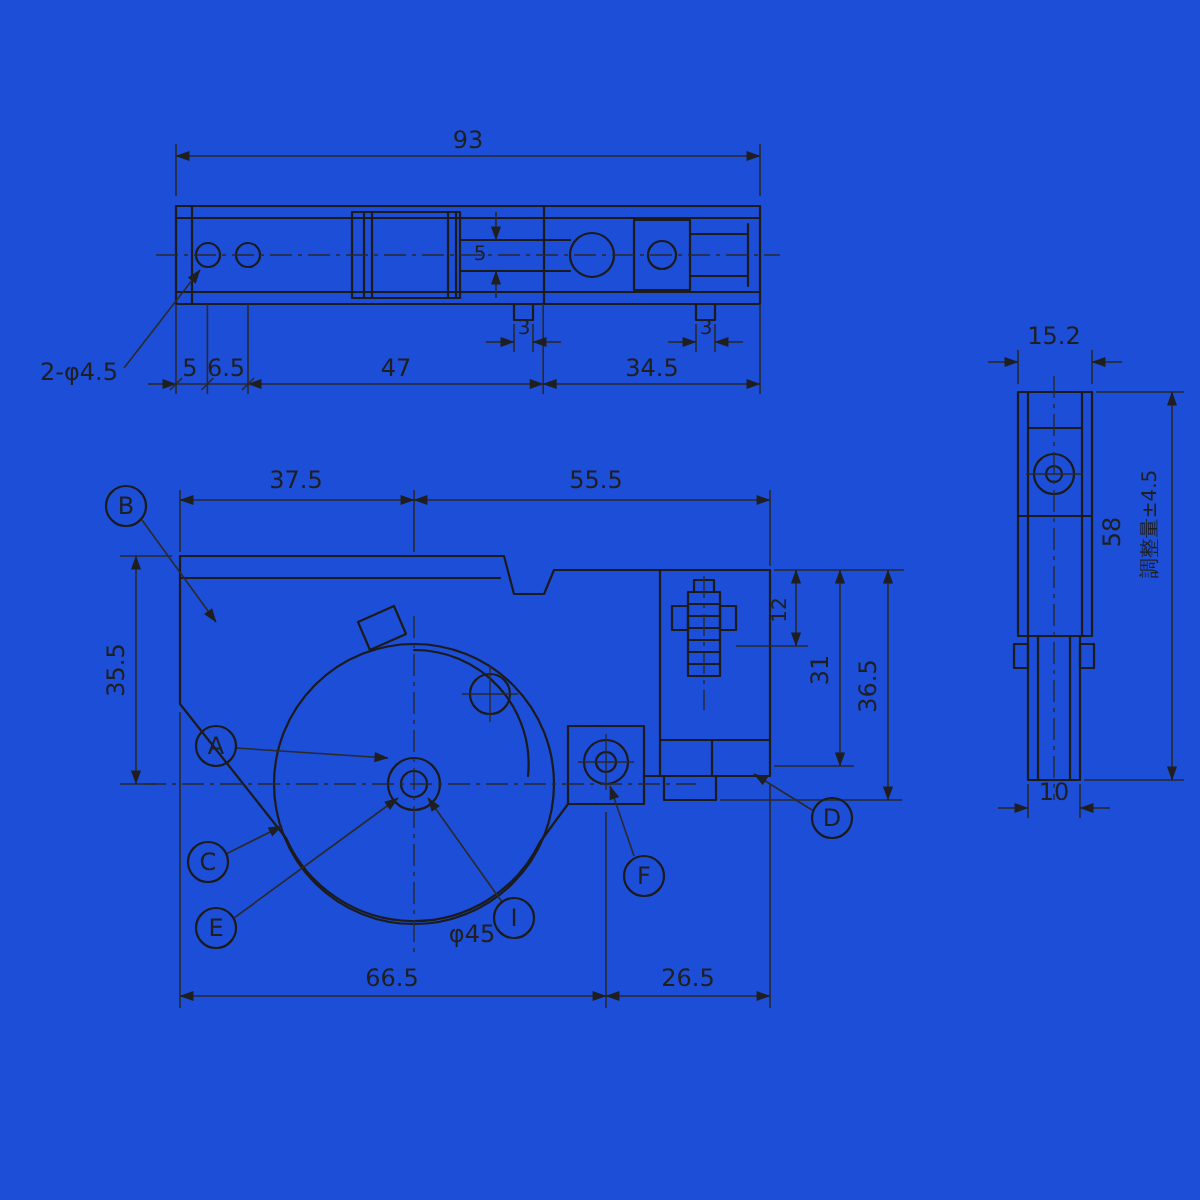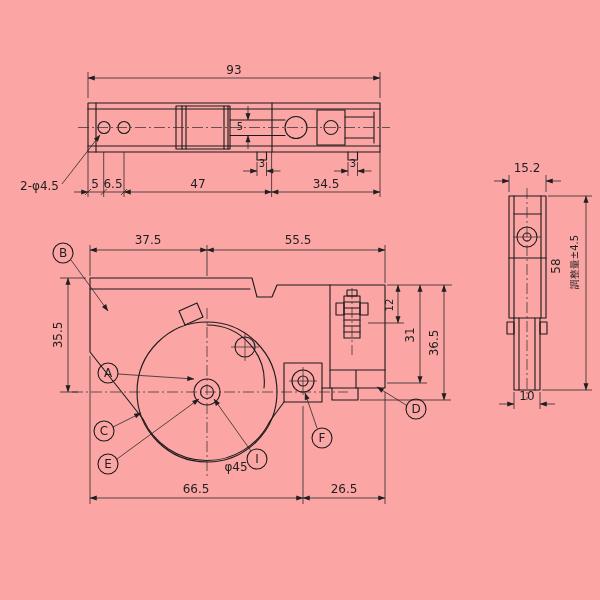--- a/index.html
+++ b/index.html
@@ -1,17 +1,17 @@
 <!DOCTYPE html>
 <html><head>
 <meta charset="utf-8">
 <style>
   html,body{margin:0;padding:0;background:#e9e9e6;}
   .page{
-    width:600px;height:600px;background:#fca5a5;margin:0 auto;position:relative;
+    width:600px;height:600px;background:#1d4ed8;margin:0 auto;position:relative;
     font-family:"DejaVu Sans",sans-serif;
   }
   svg{display:block;}
   svg text{
     font-family:"DejaVu Sans",sans-serif;
     font-size:12px;
     fill:#1f1f1f;
   }
   svg text.sm{font-size:10px;}
   .line{stroke:#1b1b1b;stroke-width:1.1;fill:none;stroke-linecap:round;stroke-linejoin:round;}

